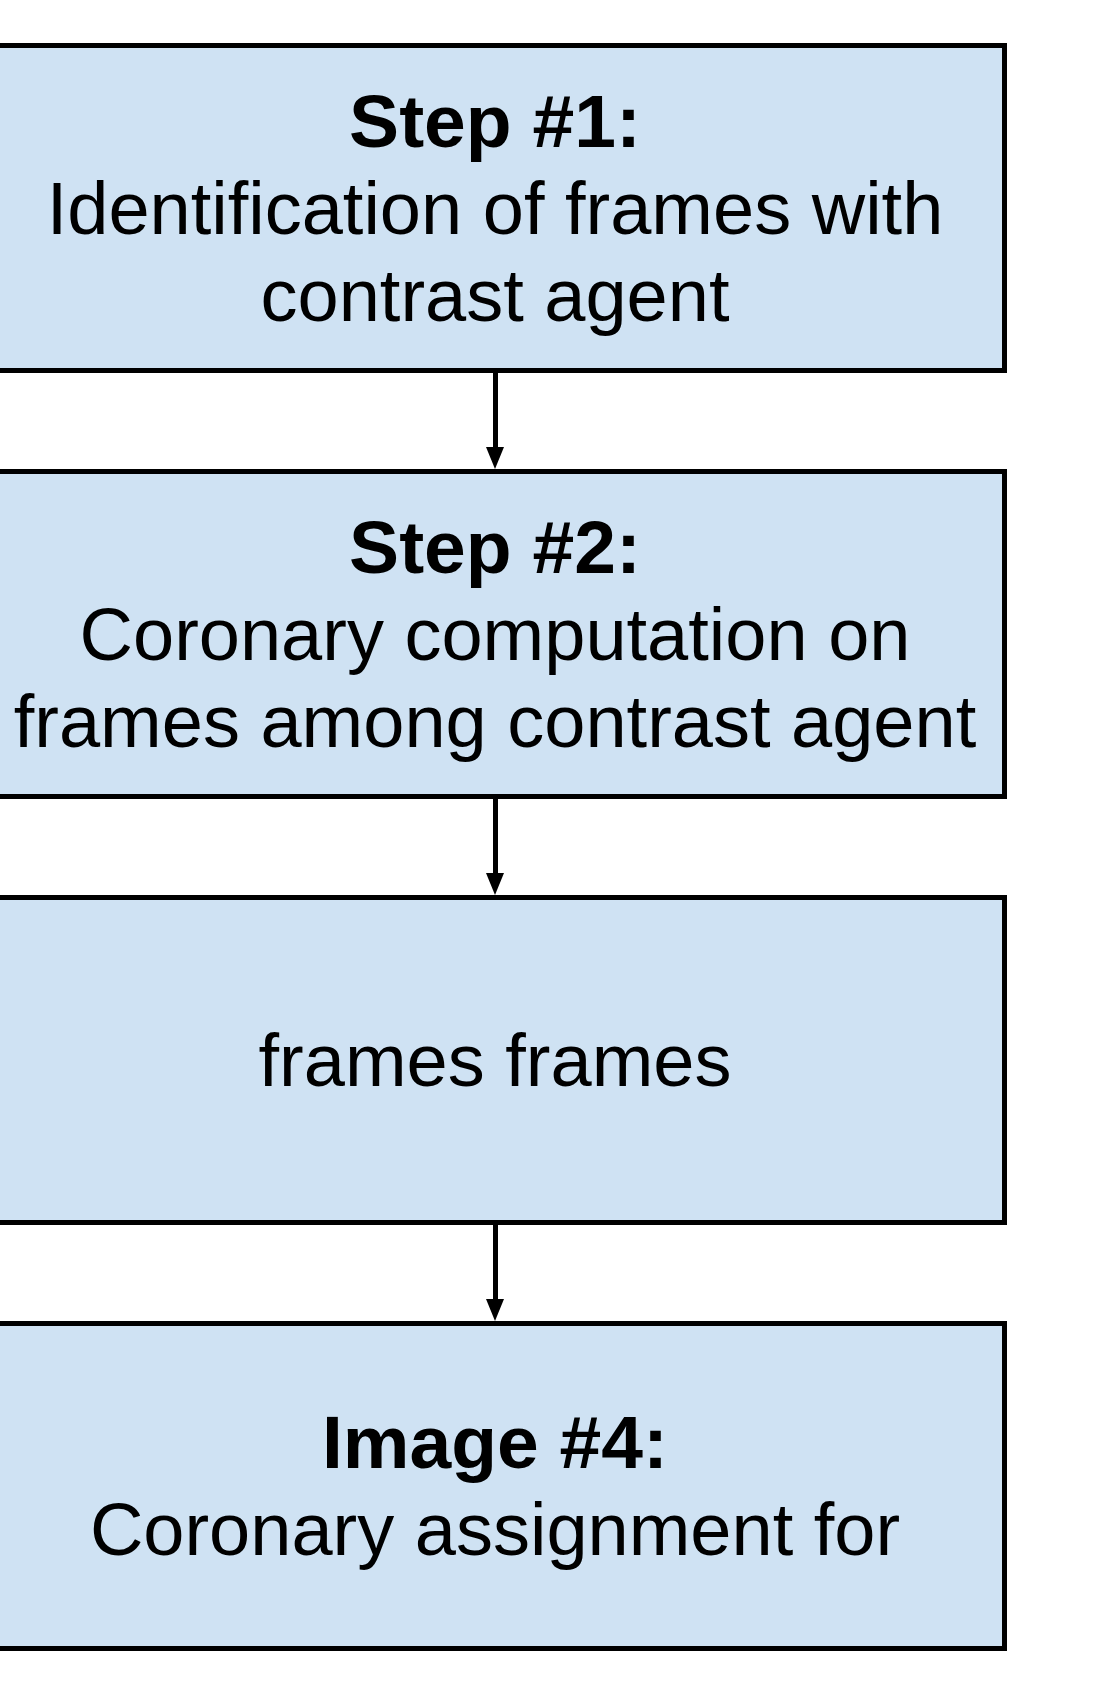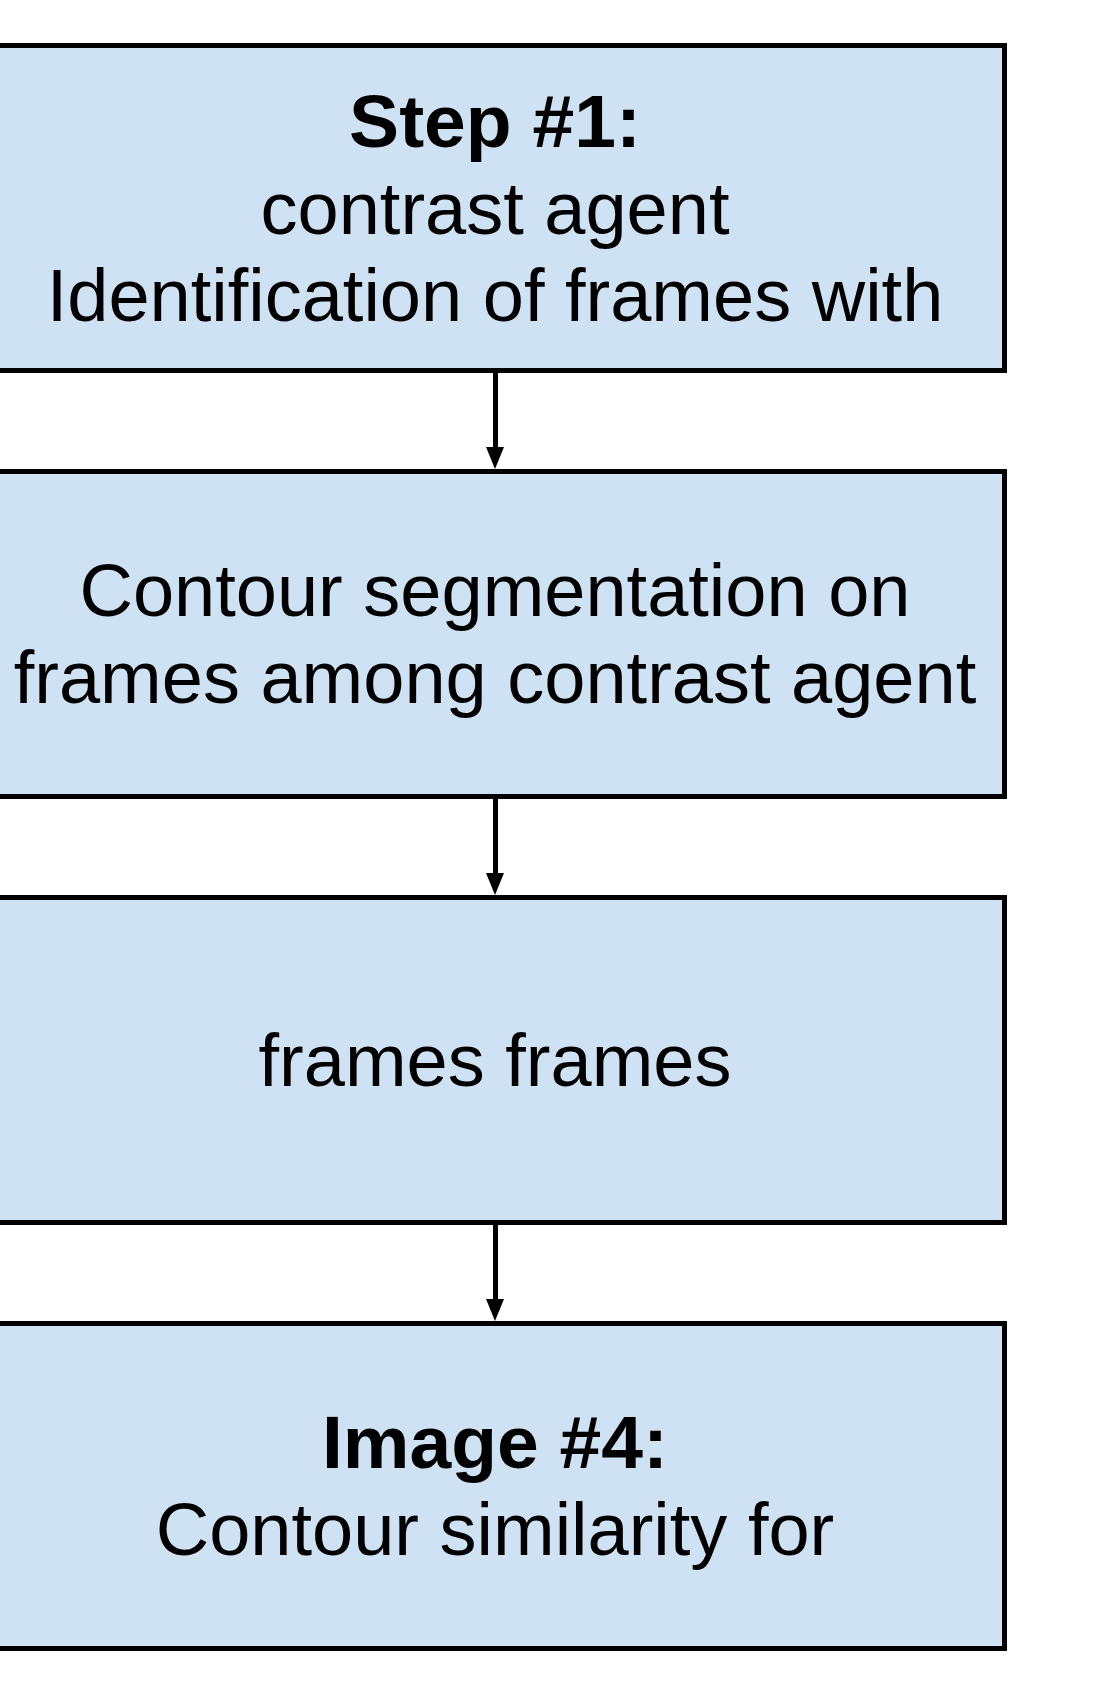--- a/index.html
+++ b/index.html
@@ -75,47 +75,48 @@
   }
 </style>
 </head>
 <body>
 
 <div class="page">
   <div class="flow">
 
     <div class="step-box">
       <div class="step-title">Step #1:</div>
+      <div class="step-line">Identification of frames with</div>
       <div class="step-line">contrast agent</div>
-      <div class="step-line">Identification of frames with</div>
     </div>
 
     <div class="connector">
       <div class="shaft"></div>
       <div class="head"></div>
     </div>
 
     <div class="step-box">
-      <div class="step-line">Contour segmentation on</div>
+      <div class="step-title">Step #2:</div>
+      <div class="step-line">Coronary computation on</div>
       <div class="step-line">frames among contrast agent</div>
     </div>
 
     <div class="connector">
       <div class="shaft"></div>
       <div class="head"></div>
     </div>
 
     <div class="step-box">
       <div class="step-line">frames frames</div>
     </div>
 
     <div class="connector">
       <div class="shaft"></div>
       <div class="head"></div>
     </div>
 
     <div class="step-box">
       <div class="step-title">Image #4:</div>
-      <div class="step-line">Contour similarity for</div>
+      <div class="step-line">Coronary assignment for</div>
     </div>
 
   </div>
 </div>
 
 </body></html>

